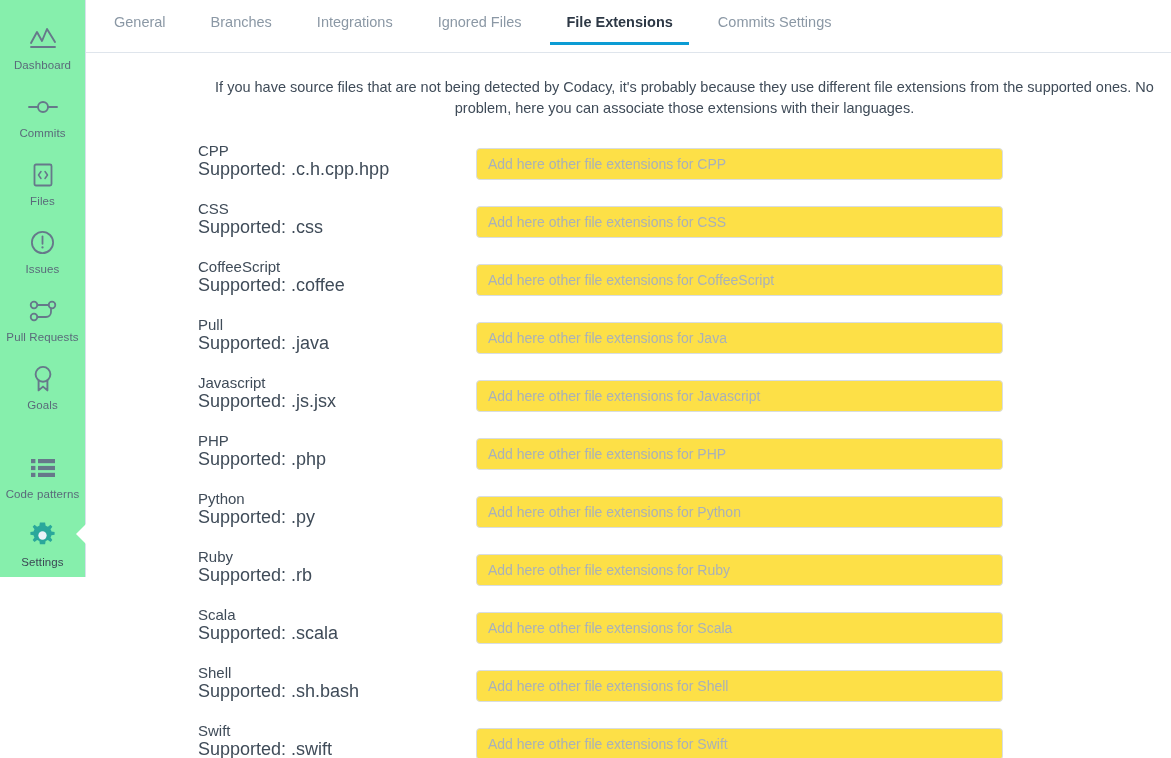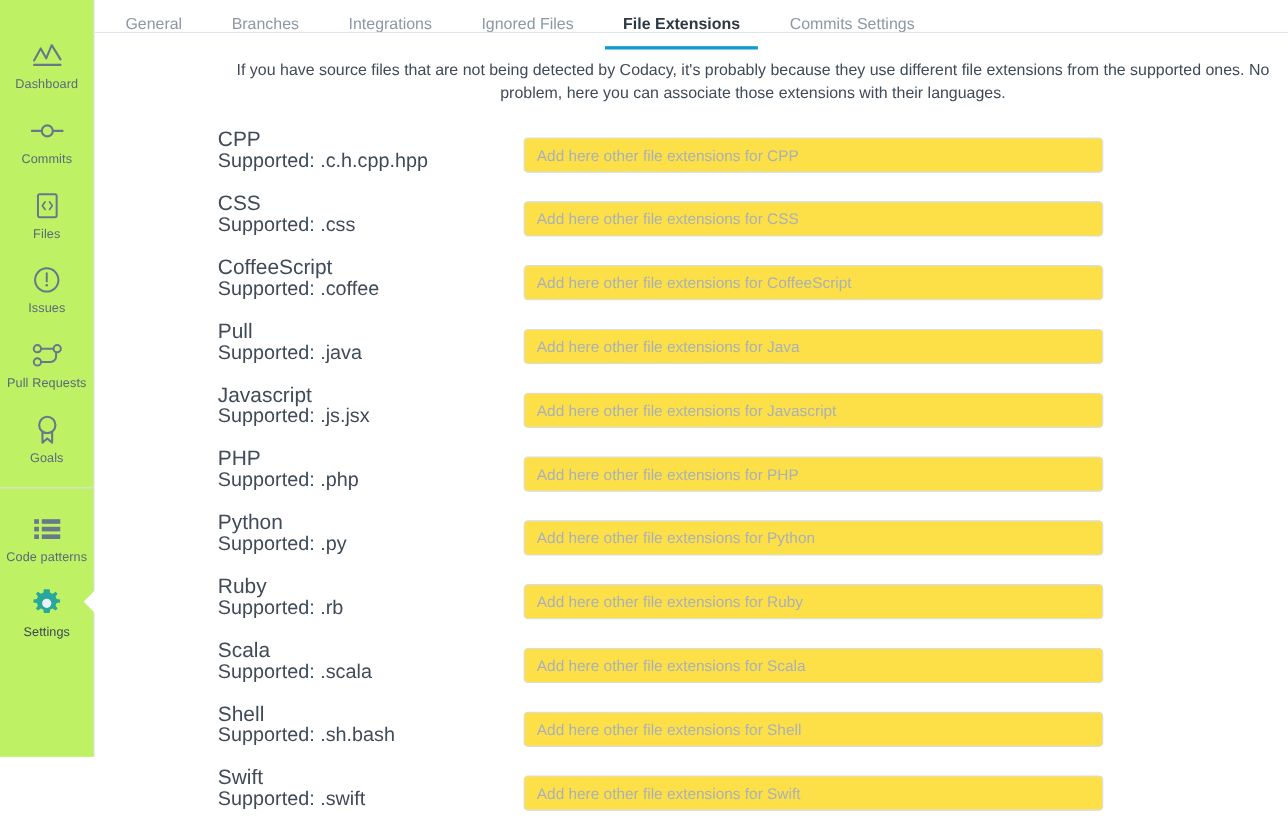--- a/index.html
+++ b/index.html
@@ -15,28 +15,28 @@
     display: flex;
     width: 1171px;
     height: 758px;
     position: relative;
   }
 
   
   .sidebar {
     width: 86px;
     min-width: 86px;
-    height: 688px;
-    background: #bef264;
+    height: 577px;
+    background: #86efac;
     border-right: 1px solid #d7e1ec;
     position: relative;
     display: flex;
     flex-direction: column;
     align-items: center;
-    padding-top: 26px;
+    padding-top: 14px;
   }
   .nav-item {
     width: 86px;
     height: 68px;
     display: flex;
     flex-direction: column;
     align-items: center;
     justify-content: center;
     cursor: pointer;
     text-decoration: none;
@@ -91,21 +91,21 @@
   .content {
     flex: 1;
     height: 758px;
     background: #ffffff;
     overflow: hidden;
     position: relative;
   }
 
   .tabbar {
     position: relative;
-    height: 30px;
+    height: 53px;
     padding-left: 28px;
     display: flex;
     align-items: flex-start;
   }
   .tabbar:after {
     content: "";
     position: absolute;
     left: 0; right: 0; bottom: 0;
     height: 1px;
     background: #dfe5ec;
@@ -153,21 +153,21 @@
     display: flex;
     align-items: flex-start;
     height: 58px;
   }
   .lang-block {
     width: 278px;
     min-width: 278px;
     padding-top: 0px;
   }
   .lang-name {
-    font-size: 19px;
+    font-size: 15px;
     color: #3f4b58;
     line-height: 18px;
   }
   .lang-supported {
     font-size: 18px;
     color: #3f4b58;
     line-height: 19px;
   }
   .ext-input {
     width: 527px;

